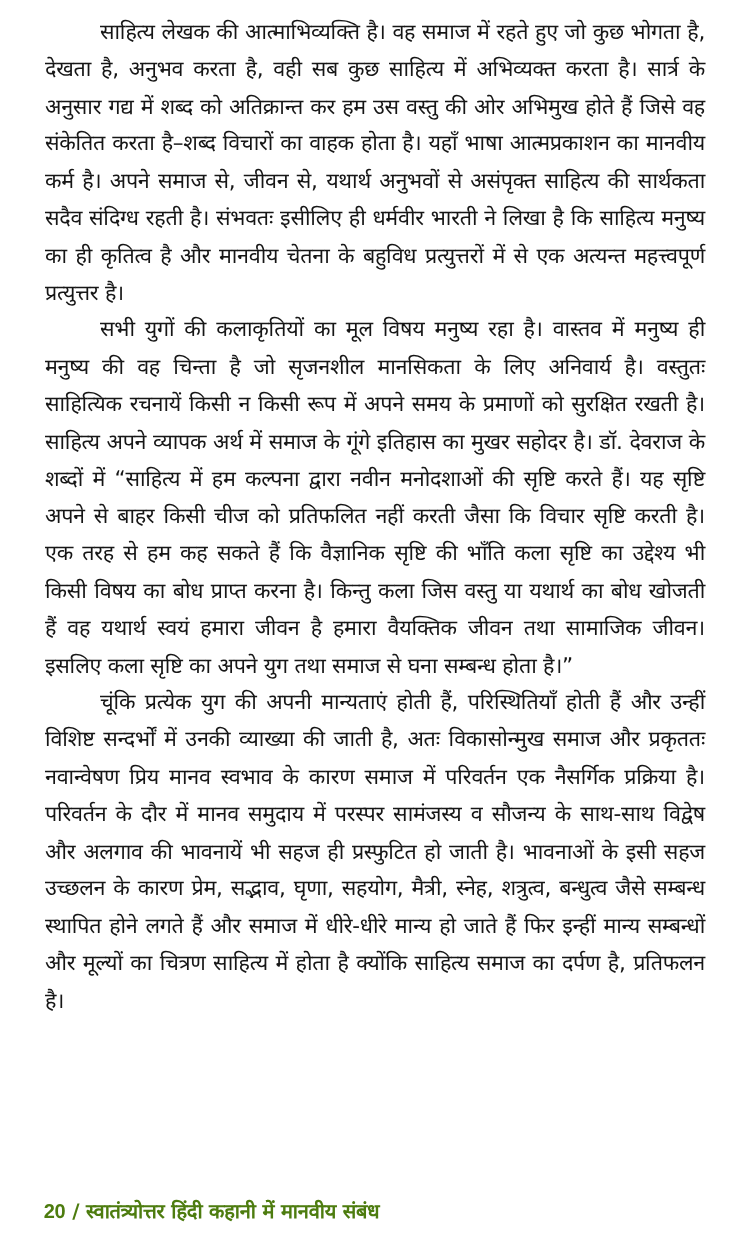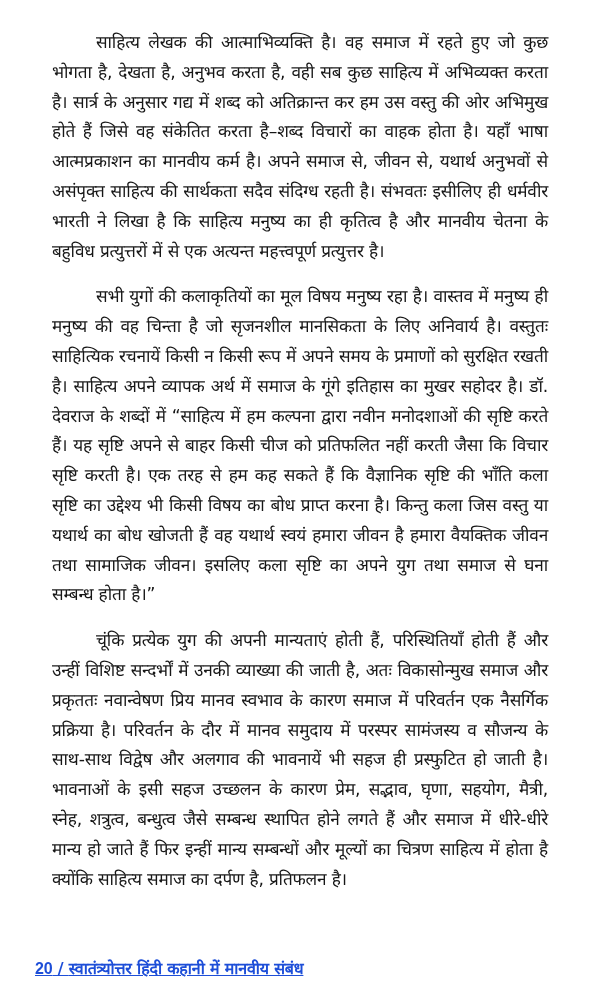--- a/index.html
+++ b/index.html
@@ -15,37 +15,36 @@
     color: #161616;
     font-family: "DejaVu Sans", "Liberation Sans", sans-serif;
   }
   .page {
     position: absolute;
     left: 36px;
     top: 12px;
     width: 528px;
   }
   .para {
-    margin: 16px;
+    margin: 0;
     font-size: 17.2px;
     line-height: 29.8px;
     text-align: justify;
     text-indent: 44px;
     word-spacing: 0px;
     letter-spacing: -0.2px;
   }
   .footer {
     position: absolute;
     left: 35px;
     top: 957px;
     font-size: 16px;
     font-weight: bold;
-    color: #1d4ed8;
+    color: #4d7c0f;
     letter-spacing: -0.2px;
-    text-decoration: underline;
   }
   .footer .num {
     font-family: "Liberation Sans", sans-serif;
     font-weight: bold;
   }
 </style>
 </head>
 <body>
 
 <div class="page">

